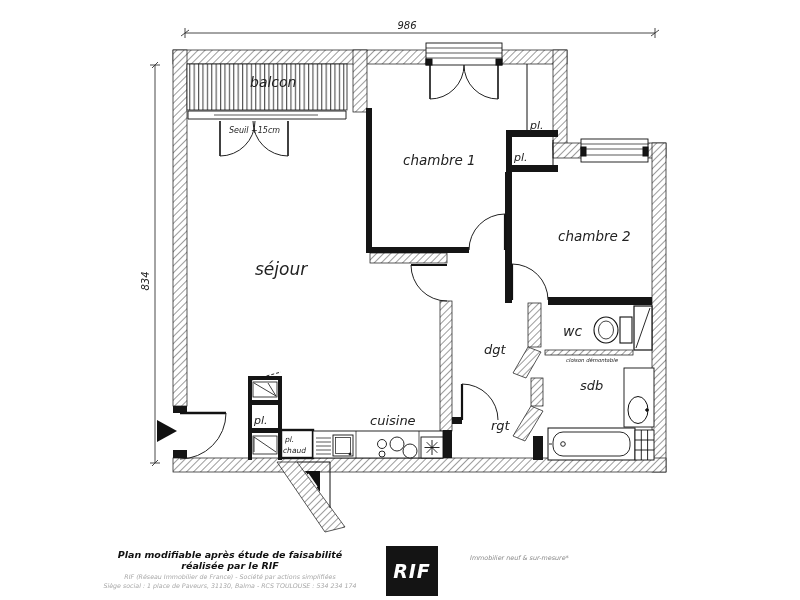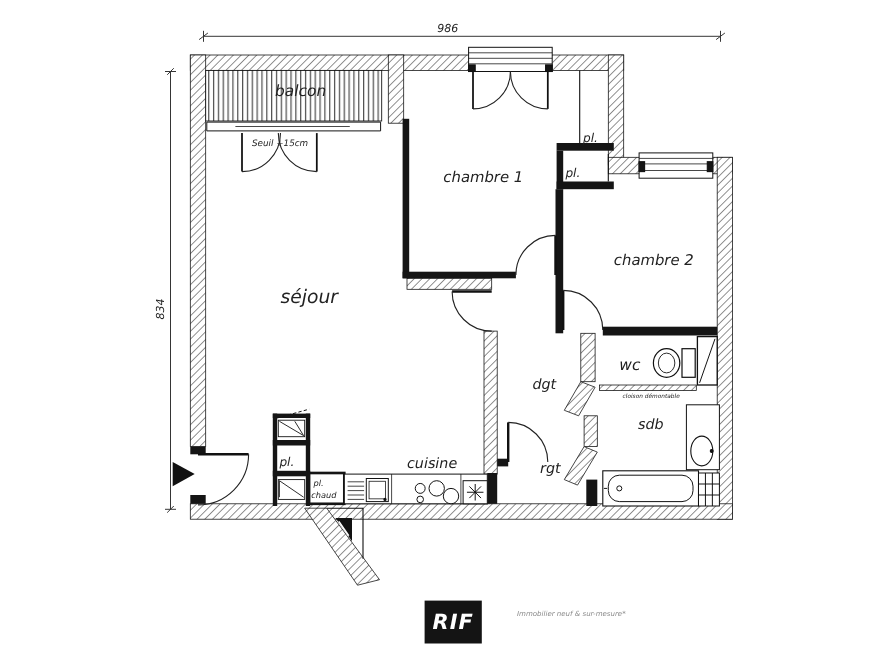--- a/index.html
+++ b/index.html
@@ -3,21 +3,21 @@
 <meta charset="utf-8">
 <style>
   html,body{margin:0;padding:0;background:#e8e8e8;}
   .page{position:relative;width:800px;height:600px;background:#ffffff;overflow:hidden;
         font-family:"DejaVu Sans","Liberation Sans",sans-serif;font-style:italic;}
   svg text{font-family:"DejaVu Sans","Liberation Sans",sans-serif;fill:#222;}
   .footer{position:absolute;left:0;top:540px;width:800px;height:60px;}
   .f-left{position:absolute;left:95px;top:9px;width:270px;text-align:center;}
   .f-title{font-size:9.5px;font-weight:bold;color:#111;line-height:11px;}
   .f-sub{font-size:6.3px;color:#a8a8a8;line-height:8.5px;margin-top:2px;}
-  .f-logo{position:absolute;left:386px;top:6px;width:52px;height:39px;background:#141414;
+  .f-logo{position:absolute;left:386px;top:6px;width:52px;height:50px;background:#141414;
           display:flex;align-items:center;justify-content:center;}
   .f-logo span{color:#ffffff;font-weight:bold;font-size:19px;letter-spacing:1px;}
   .f-right{position:absolute;left:459px;top:13px;width:300px;margin-left:11px;}
   .f-right div{font-size:6.4px;color:#8a8a8a;line-height:10px;white-space:nowrap;}
 </style>
 </head>
 <body>
 
 <div class="page">
 
@@ -261,20 +261,25 @@
     <text x="285" y="442" font-size="7.5">pl.</text>
     <text x="283" y="453" font-size="7.5">chaud</text>
 
     <text x="229" y="133" font-size="8">Seuil +15cm</text>
     <text x="566" y="362" font-size="5.3" fill="#444">cloison démontable</text>
   </g>
 </svg>
 
 
 <div class="footer">
+  <div class="f-left">
+    <div class="f-title">Plan modifiable après étude de faisabilité réalisée par le RIF</div>
+    <div class="f-sub">RIF (Réseau Immobilier de France) - Société par actions simplifiées</div>
+    <div class="f-sub" style="margin-top:0;">Siège social : 1 place de Paveurs, 31130, Balma - RCS TOULOUSE : 534 234 174</div>
+  </div>
   <div class="f-logo">
     <span>RIF</span>
   </div>
   <div class="f-right">
     <div>Immobilier neuf &amp; sur-mesure*</div>
   </div>
 </div>
 
 </div>
 

